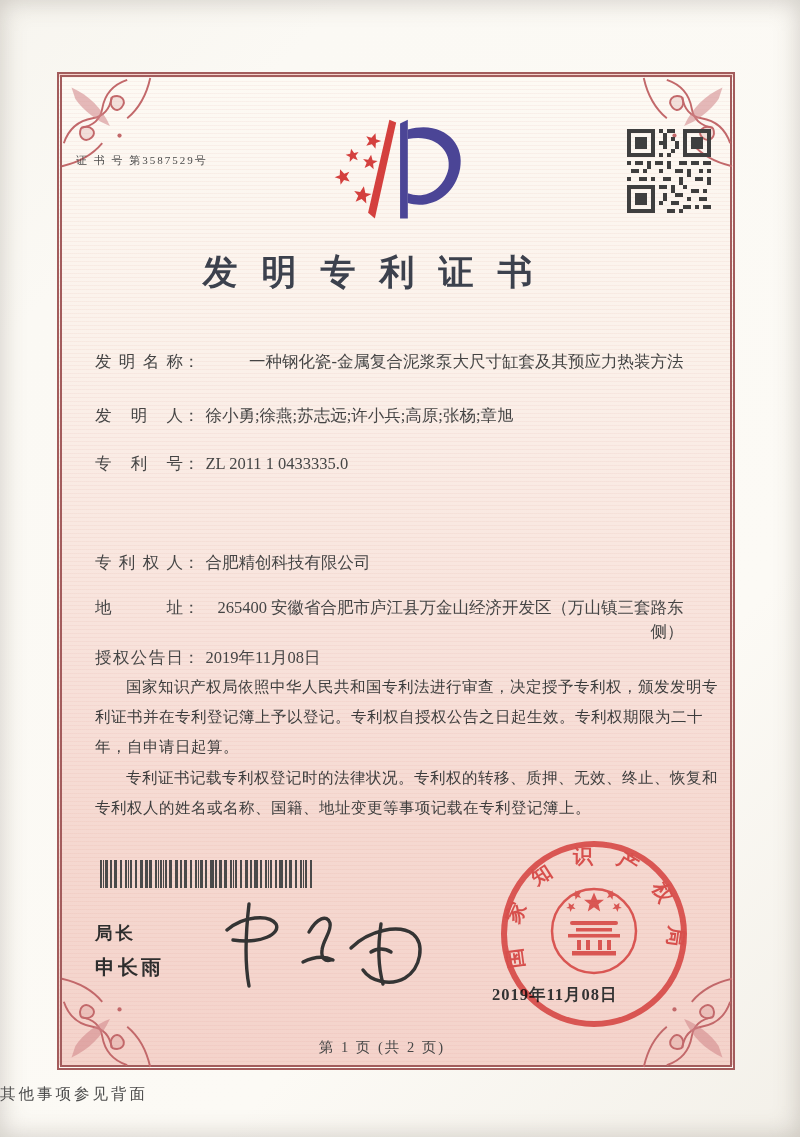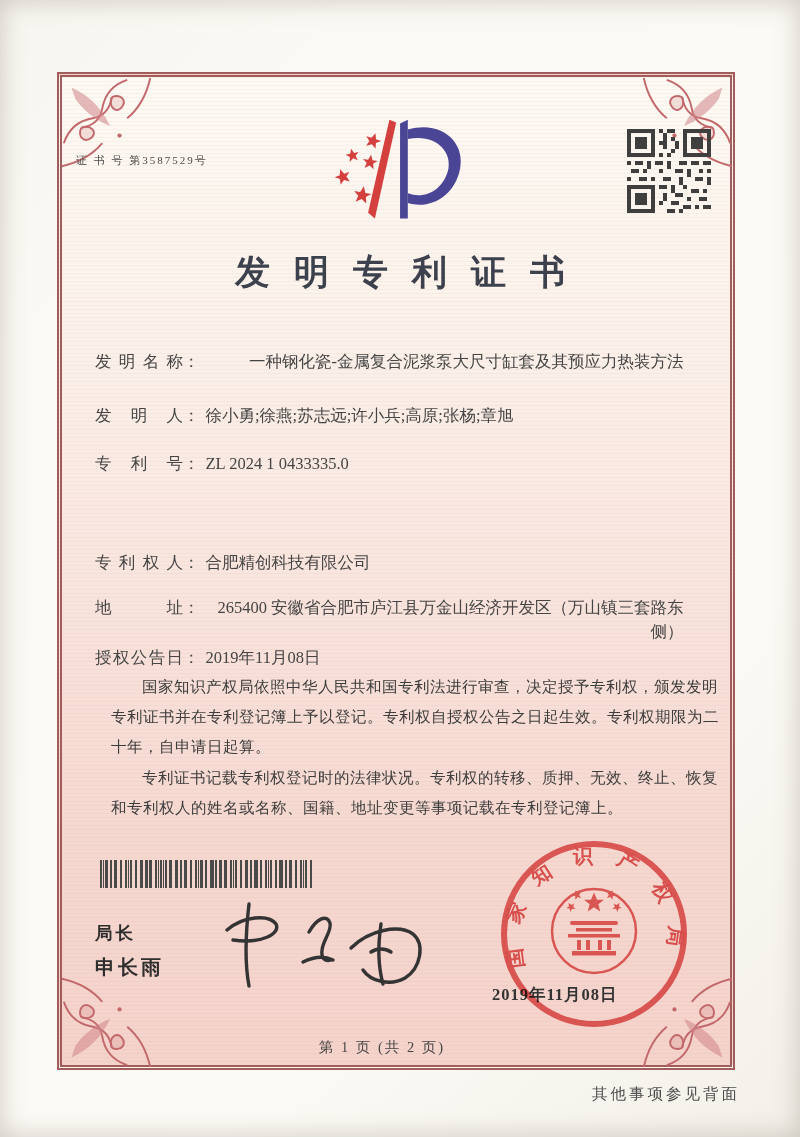--- a/index.html
+++ b/index.html
@@ -21,45 +21,45 @@
   }
   .corner{position:absolute;width:96px;height:96px;z-index:4;pointer-events:none;}
   .c-tl{left:60px;top:76px;}
   .c-tr{left:638px;top:76px;transform:scaleX(-1);}
   .c-bl{left:60px;top:973px;transform:scaleY(-1);}
   .c-br{left:638px;top:973px;transform:scale(-1,-1);}
   .certno{position:absolute;left:76px;top:128px;font-size:11px;color:#4a4a4a;letter-spacing:2px;z-index:5;margin-top:25px;}
   .logo{position:absolute;left:324px;top:110px;z-index:5;}
   .qr{position:absolute;left:627px;top:129px;width:84px;height:84px;z-index:5;}
   .title{
-    position:absolute;left:0;top:249px;width:800px;text-align:center;
+    position:absolute;left:0;top:249px;width:735px;text-align:center;
     font-size:35px;font-weight:700;color:#3c414d;letter-spacing:24px;text-indent:24px;z-index:5;
   }
   .row{position:absolute;left:95px;width:625px;font-size:16.5px;color:#454545;z-index:5;line-height:1.45;}
   .flabel{display:inline-block;width:88px;text-align:justify;text-align-last:justify;vertical-align:top;}
   .colon{vertical-align:top;}
   .fval{margin-left:6px;vertical-align:top;text-align:center;}
   .fval-wrap{display:inline-block;width:478px;margin-left:6px;vertical-align:top;text-align:right;}
   .pair2{position:absolute;left:360px;top:0;}
   .paras{position:absolute;left:95px;top:672px;width:624px;z-index:5;color:#3d3d3d;}
-  .paras p{margin:0 0 2px 16px;font-size:15.5px;line-height:1.92;text-indent:2em;letter-spacing:.5px;}
+  .paras p{margin:0 0 2px 0;font-size:15.5px;line-height:1.92;text-indent:2em;letter-spacing:.5px;}
   .barcode{
     position:absolute;left:100px;top:860px;width:212px;height:28px;z-index:5;
     background:
       repeating-linear-gradient(90deg,#4a4a4a 0 2px,rgba(0,0,0,0) 2px 5px),
       repeating-linear-gradient(90deg,#4a4a4a 0 1px,rgba(0,0,0,0) 1px 7px),
       repeating-linear-gradient(90deg,rgba(0,0,0,0) 0 3px,#4a4a4a 3px 4px,rgba(0,0,0,0) 4px 11px);
   }
   .director-label{position:absolute;left:95px;top:921px;font-size:17.5px;color:#2e2e2e;letter-spacing:3px;z-index:5;font-weight:600;}
   .director-name{position:absolute;left:95px;top:954px;font-size:20px;color:#2e2e2e;letter-spacing:3px;z-index:5;font-weight:600;}
   .signature{position:absolute;left:213px;top:890px;z-index:5;}
   .seal-date{position:absolute;left:492px;top:984px;font-size:16.5px;font-weight:700;color:#333;letter-spacing:1px;z-index:5;}
   .seal{position:absolute;left:497px;top:837px;width:194px;height:194px;z-index:6;mix-blend-mode:multiply;opacity:.93;pointer-events:none;}
   .pageinfo{position:absolute;left:0;top:1038px;width:764px;text-align:center;font-size:14.5px;color:#474747;letter-spacing:2px;z-index:5;}
-  .backnote{position:absolute;left:0;top:1084px;width:740px;text-align:right;font-size:15.5px;color:#4d4d4d;letter-spacing:3px;z-index:5;}
+  .backnote{position:absolute;left:0;top:1084px;width:740px;text-align:left;font-size:15.5px;color:#4d4d4d;letter-spacing:3px;z-index:5;}
 </style>
 </head>
 <body>
 
 <div class="photo">
 
   <div class="frame"></div>
 
   <svg width="0" height="0" style="position:absolute">
     <defs>
@@ -122,21 +122,21 @@
 
   <div class="title">发明专利证书</div>
 
   <div class="row" style="top:350px">
     <span class="flabel">发明名称</span><span class="colon">：</span><span class="fval-wrap">一种钢化瓷-金属复合泥浆泵大尺寸缸套及其预应力热装方法</span>
   </div>
   <div class="row" style="top:404px">
     <span class="flabel">发明人</span><span class="colon">：</span><span class="fval">徐小勇;徐燕;苏志远;许小兵;高原;张杨;章旭</span>
   </div>
   <div class="row" style="top:452px">
-    <span class="flabel">专利号</span><span class="colon">：</span><span class="fval">ZL 2024 1 0433335.0</span>
+    <span class="flabel">专利号</span><span class="colon">：</span><span class="fval">ZL 2011 1 0433335.0</span>
   </div>
   <div class="row" style="top:551px">
     <span class="flabel">专利权人</span><span class="colon">：</span><span class="fval">合肥精创科技有限公司</span>
   </div>
   <div class="row" style="top:596px">
     <span class="flabel">地址</span><span class="colon">：</span><span class="fval-wrap">265400 安徽省合肥市庐江县万金山经济开发区（万山镇三套路东侧）</span>
   </div>
   <div class="row" style="top:646px">
     <span class="flabel">授权公告日</span><span class="colon">：</span><span class="fval">2019年11月08日</span>
   </div>

